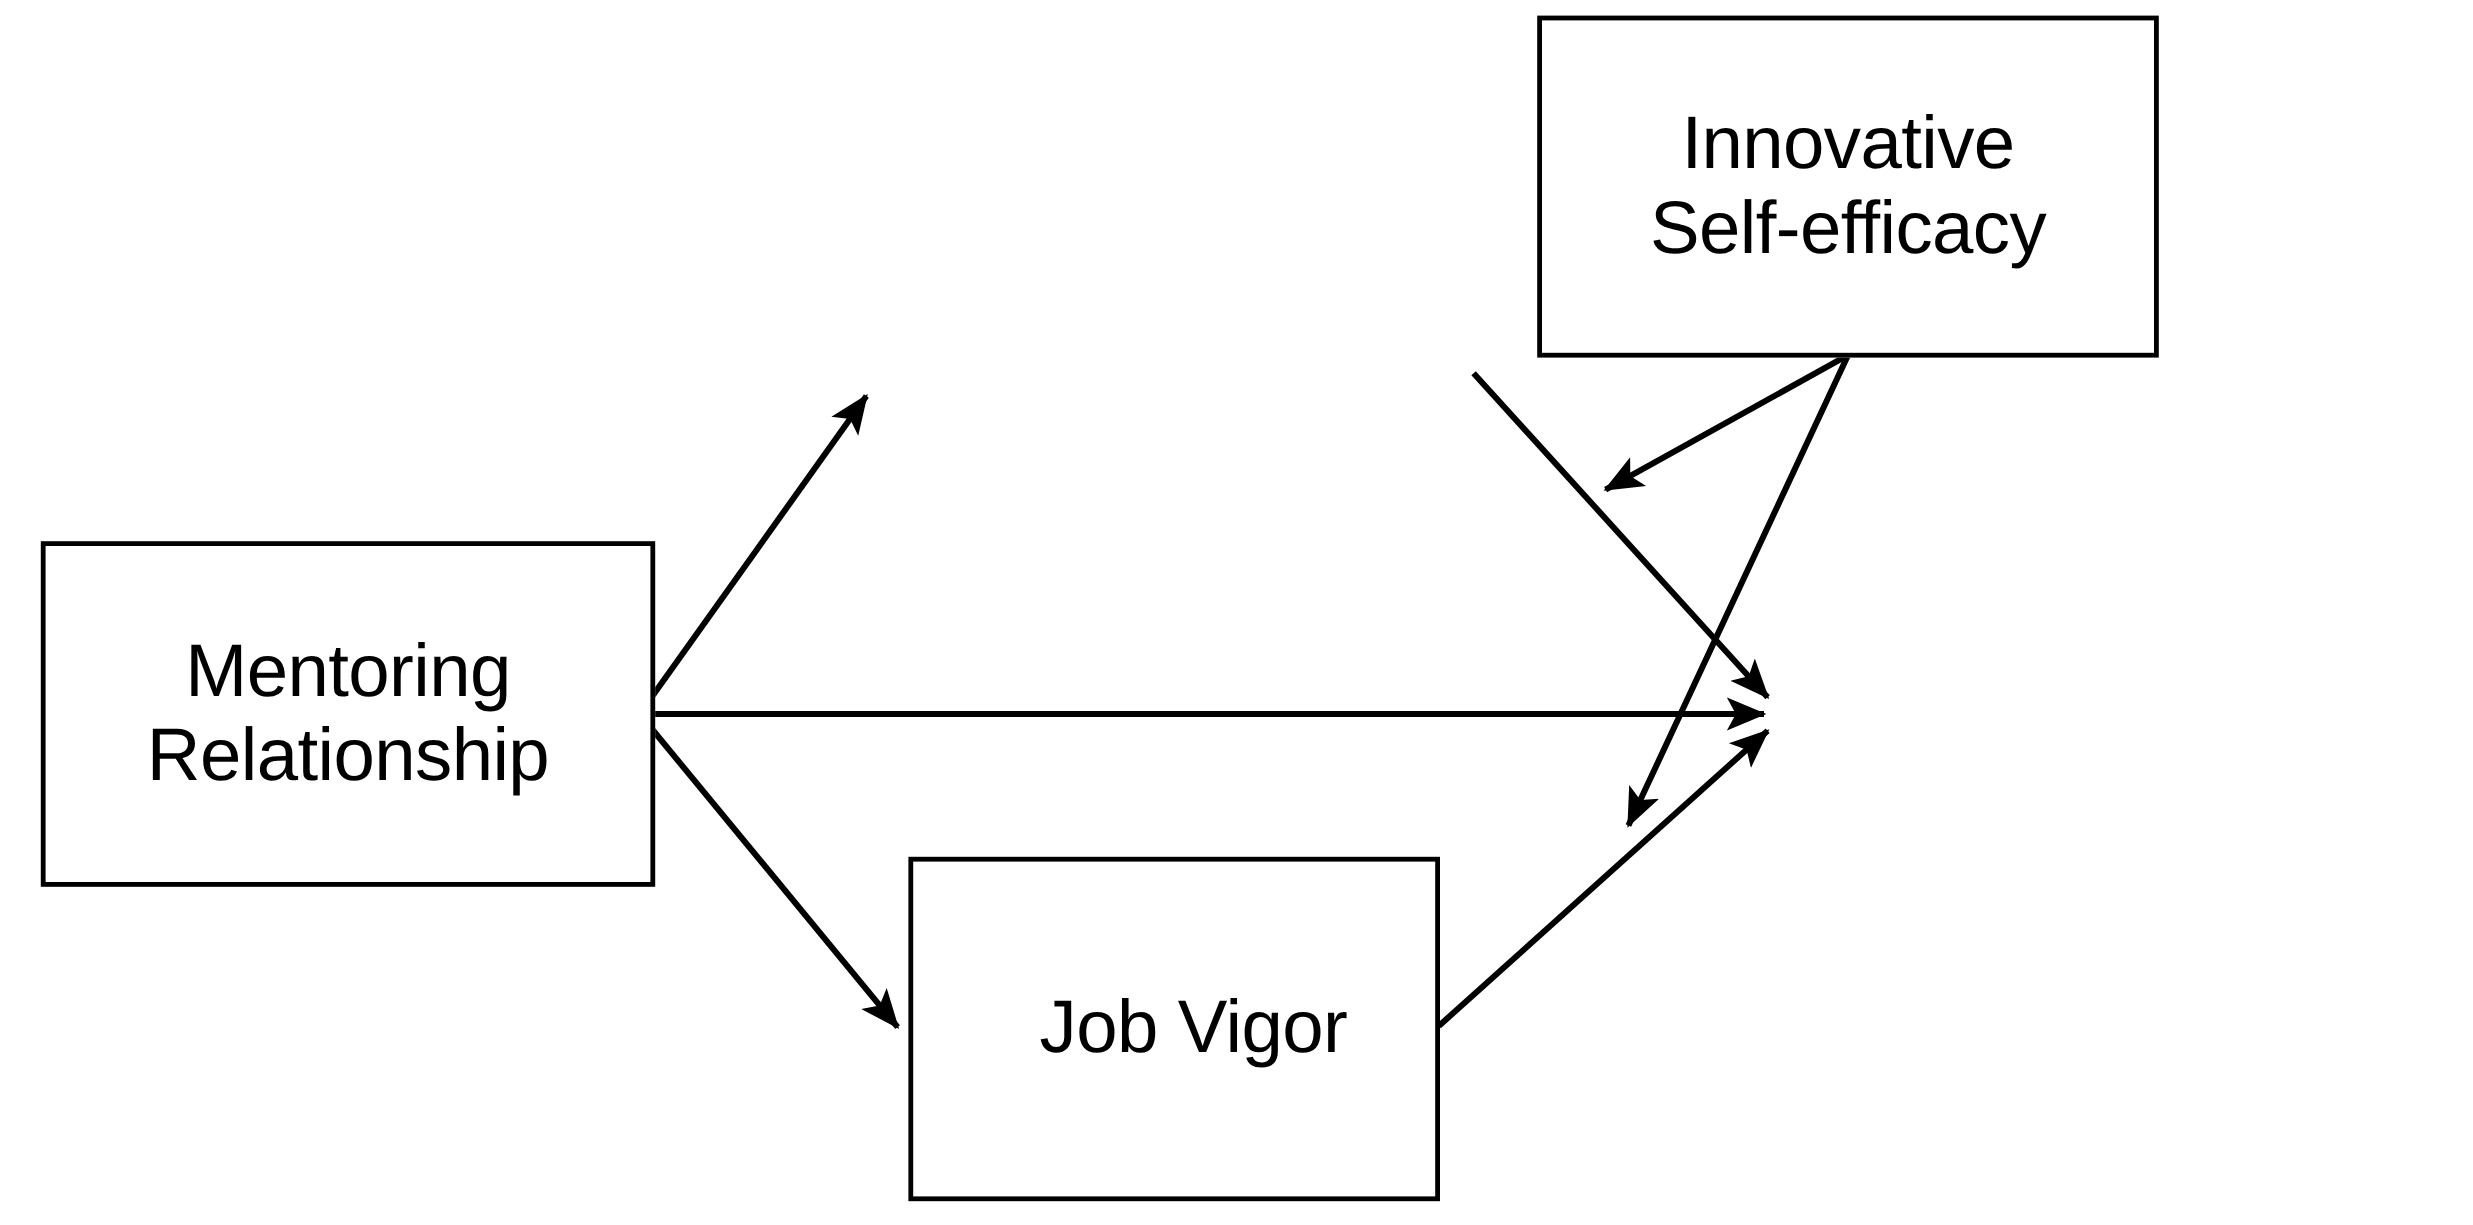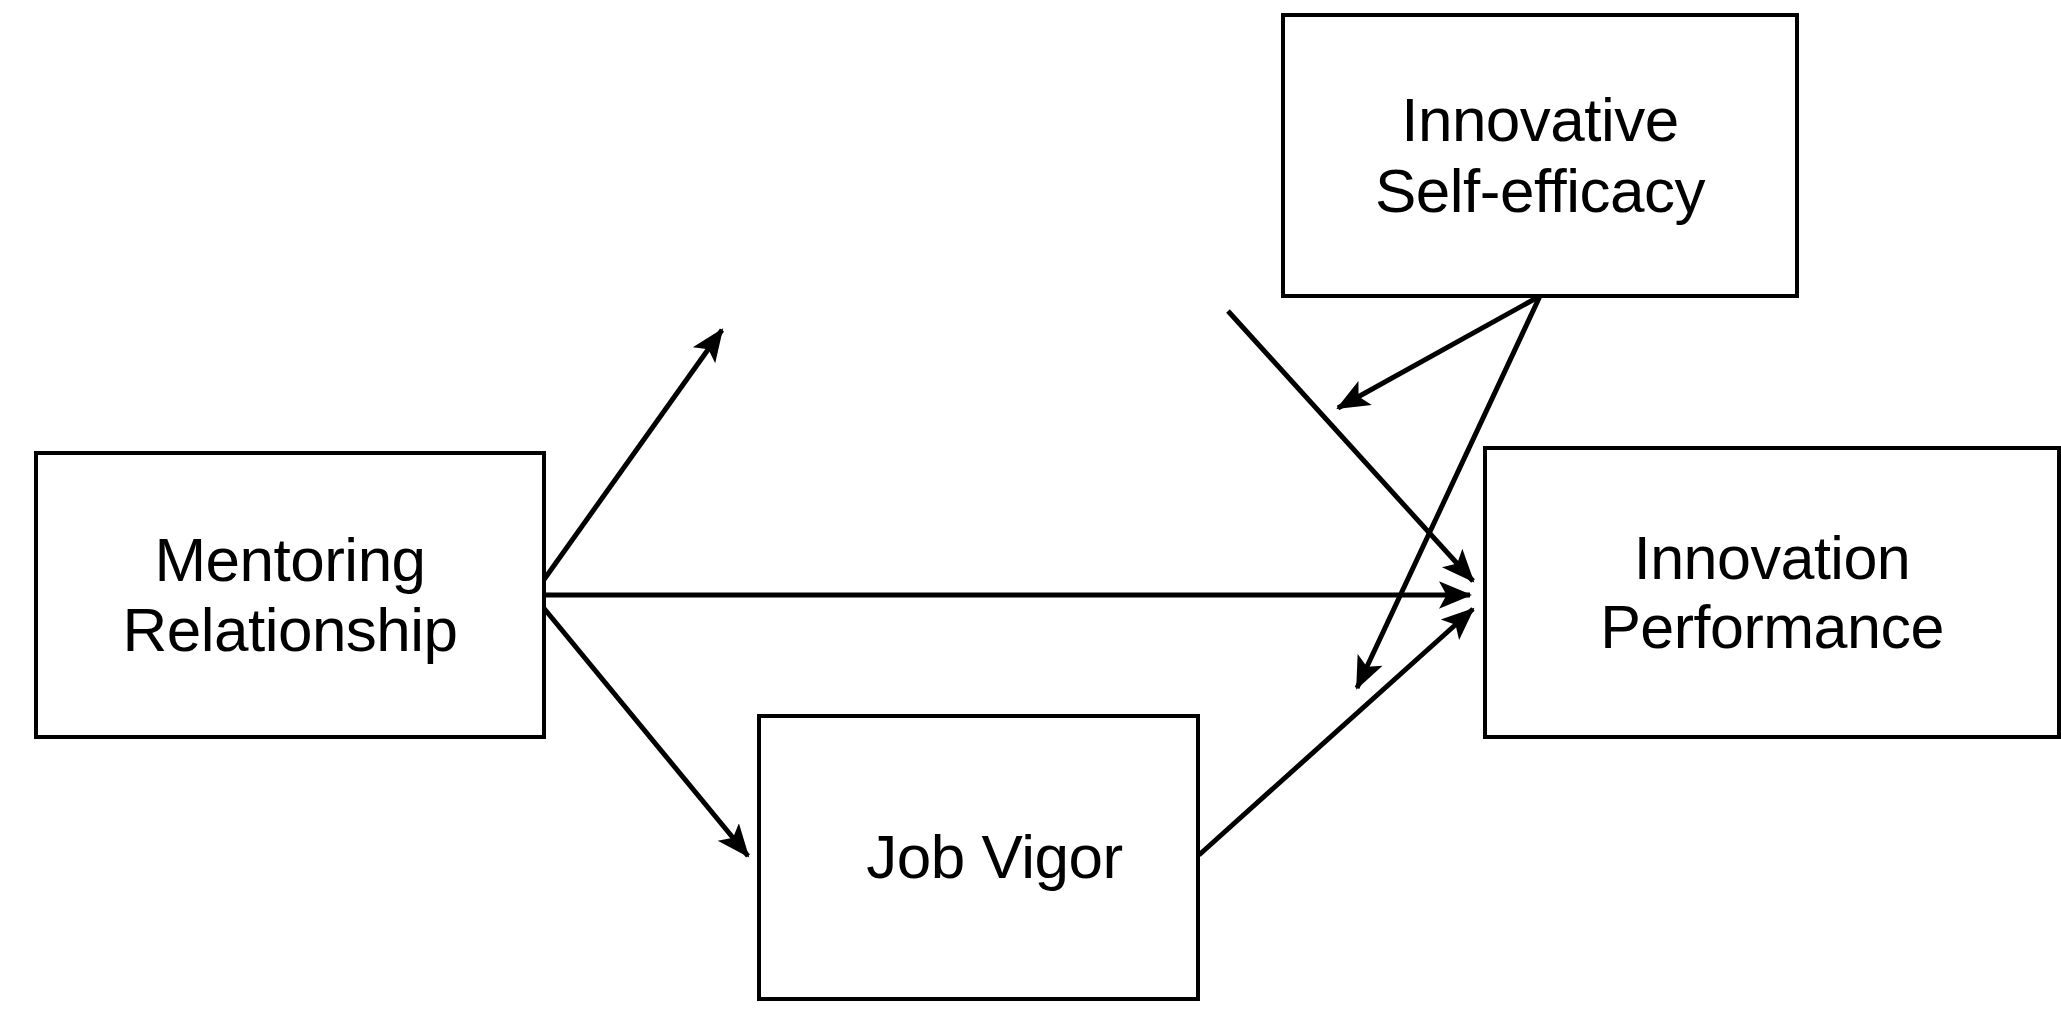--- a/index.html
+++ b/index.html
@@ -80,22 +80,18 @@
     <span class="node-label">Mentoring
 Relationship</span>
   </div>
 
 
   <div class="node-box" id="node-selfeff">
     <span class="node-label">Innovative
 Self-efficacy</span>
   </div>
 
-  <div class="node-box" id="node-innovperf">
-    <span class="node-label">Innovation
-Performance</span>
-  </div>
 
   <div class="node-box" id="node-jobvigor">
     <span class="node-label">Job Vigor</span>
   </div>
 
 </div>
 
 </body></html>

